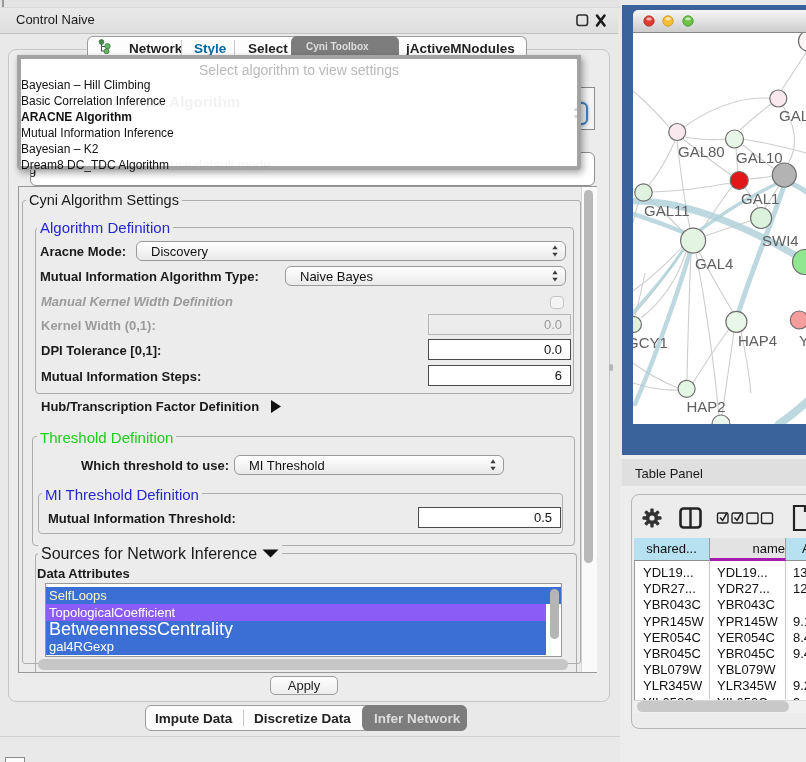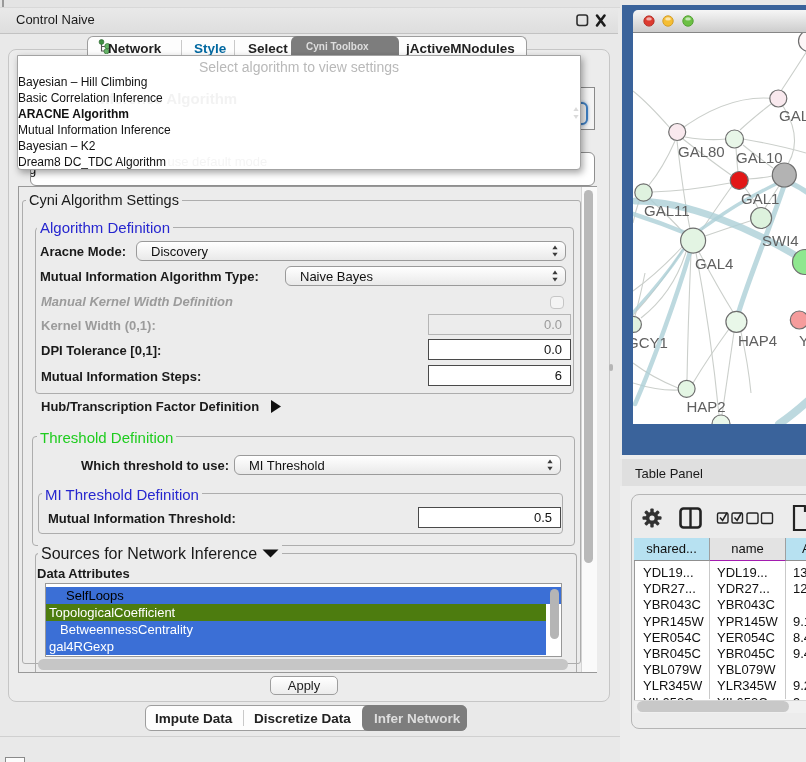--- a/index.html
+++ b/index.html
@@ -42,21 +42,21 @@
 <div class="abs" style="left:87px;top:36px;width:440px;height:24px;background:#fdfdfd;border:1px solid #9d9d9d;border-bottom:none;border-radius:6px 6px 0 0;box-sizing:border-box;"></div>
 <div class="abs" style="left:291px;top:36px;width:108px;height:24px;background:#7d7d7d;border-radius:6px 6px 0 0;"></div>
 <div class="abs" style="left:98px;top:38px;width:14px;height:16px;">
   <svg width="14" height="16" viewBox="0 0 14 16">
     <path d="M3.5 5 L3.5 13 L6.5 13 M3.5 8.5 L8 8.5" stroke="#555" stroke-width="1.1" fill="none"></path>
     <circle cx="3.5" cy="4" r="2.4" fill="#3e8e41" stroke="#2d6830" stroke-width=".7"></circle>
     <circle cx="9.5" cy="8.2" r="2.7" fill="#67b569" stroke="#3c7a3c" stroke-width=".8"></circle>
     <circle cx="8.5" cy="13.3" r="2.5" fill="#67b569" stroke="#3c7a3c" stroke-width=".8"></circle>
   </svg>
 </div>
-<div class="abs" style="left:108px;top:41px;font-size:13.5px;font-weight:bold;color:#222;">Network</div>
+<div class="abs" style="left:129px;top:41px;font-size:13.5px;font-weight:bold;color:#222;">Network</div>
 <div class="abs" style="left:181px;top:40px;width:1px;height:16px;background:#c9c9c9;"></div>
 <div class="abs" style="left:194px;top:41px;font-size:13.5px;font-weight:bold;color:#0369a1;">Style</div>
 <div class="abs" style="left:234px;top:40px;width:1px;height:16px;background:#c9c9c9;"></div>
 <div class="abs" style="left:248px;top:41px;font-size:13.5px;font-weight:bold;color:#222;">Select</div>
 <div class="abs" style="left:306px;top:41px;font-size:10px;font-weight:bold;color:#dedede;">Cyni Toolbox</div>
 <div class="abs" style="left:406px;top:41px;font-size:13.5px;font-weight:bold;color:#222;">jActiveMNodules</div>
 
 <div class="abs" style="left:609px;top:364px;width:4px;height:7px;background:#b5b5b5;border-radius:2px;"></div>
 
 <div class="abs" style="left:18px;top:186px;width:579px;height:487px;background:#ececec;border:1px solid #989898;box-sizing:border-box;"></div>
@@ -104,44 +104,44 @@
 
 <div class="lbl abs" style="left:41px;top:399px;">Hub/Transcription Factor Definition</div>
 <svg class="abs" style="left:269px;top:399px;" width="13" height="15" viewBox="0 0 13 15">
     <path d="M2 1 L12 7.5 L2 14 Z" fill="#111"></path>
   </svg>
 
 <div class="group" style="left:32px;top:436px;width:541px;height:108px;"></div>
 <div class="gtitle" style="left:37px;top:429px;color:#1ecc1e;">Threshold Definition</div>
 
 <div class="lbl abs" style="left:81px;top:458px;">Which threshold to use:</div>
-<div class="combo" style="left:234px;top:455px;width:327px;height:20px;">MI Threshold
+<div class="combo" style="left:234px;top:455px;width:270px;height:20px;">MI Threshold
   <span class="stepper">
       <svg width="6" height="12" viewBox="0 0 6 12">
         <path d="M3 0.5 L5.6 4.3 L0.4 4.3 Z" fill="#3a3a3a"></path>
         <path d="M3 11.5 L0.4 7.7 L5.6 7.7 Z" fill="#3a3a3a"></path>
       </svg>
     </span>
 </div>
 
 <div class="group" style="left:38px;top:493px;width:523px;height:39px;"></div>
 <div class="gtitle" style="left:42px;top:486px;color:#2626cf;">MI Threshold Definition</div>
 <div class="lbl abs" style="left:48px;top:511px;">Mutual Information Threshold:</div>
 <div class="field" style="left:418px;top:507px;width:143px;height:21px;">0.5</div>
 
 <div class="group" style="left:35px;top:553px;width:540px;height:118px;border-bottom:none;border-radius:4px 4px 0 0;"></div>
 <div class="gtitle" style="left:38px;top:545px;color:#1a1a1a;font-size:16px;">Sources for Network Inference <svg width="17" height="9" viewBox="0 0 17 9" style="vertical-align:1px;">
       <path d="M0.5 0.5 L16.5 0.5 L8.5 8.5 Z" fill="#111"></path>
     </svg></div>
 <div class="lbl abs" style="left:37px;top:566px;">Data Attributes</div>
 
 <div class="abs" style="left:45px;top:583px;width:517px;height:74px;background:#fff;border:1px solid #989898;box-sizing:border-box;overflow:hidden;">
-  <div style="position:absolute;left:0;top:3px;width:572px;height:17px;line-height:17px;background:#3b6fd6;color:#000000;font-size:13px;padding-left:20px;box-sizing:border-box;">SelfLoops</div>
-  <div style="position:absolute;left:0;top:20px;width:500px;height:17px;line-height:17px;background:#4d7c0f;color:#fff;font-size:13px;padding-left:3px;box-sizing:border-box;">TopologicalCoefficient</div>
-  <div style="position:absolute;left:0;top:37px;width:500px;height:17px;line-height:17px;background:#3b6fd6;color:#fff;font-size:13px;padding-left:14px;box-sizing:border-box;">BetweennessCentrality</div>
+  <div style="position:absolute;left:0;top:3px;width:572px;height:17px;line-height:17px;background:#3b6fd6;color:#fef9c3;font-size:13px;padding-left:3px;box-sizing:border-box;">SelfLoops</div>
+  <div style="position:absolute;left:0;top:20px;width:500px;height:17px;line-height:17px;background:#8b5cf6;color:#fff;font-size:13px;padding-left:3px;box-sizing:border-box;">TopologicalCoefficient</div>
+  <div style="position:absolute;left:0;top:37px;width:500px;height:17px;line-height:17px;background:#3b6fd6;color:#fff;font-size:18px;padding-left:3px;box-sizing:border-box;">BetweennessCentrality</div>
   <div style="position:absolute;left:0;top:54px;width:500px;height:17px;line-height:17px;background:#3b6fd6;color:#fff;font-size:13px;padding-left:3px;box-sizing:border-box;">gal4RGexp</div>
   <div style="position:absolute;right:2px;top:5px;width:9px;height:50px;background:#b5b5b5;border-radius:5px;"></div>
 </div>
 
 <div class="abs" style="left:38px;top:659px;width:530px;height:11px;background:#c6c6c6;border-radius:6px;"></div>
 
 <div class="abs" style="left:270px;top:676px;width:68px;height:19px;background:linear-gradient(#ffffff,#ececec);border:1px solid #9e9e9e;border-radius:5px;box-sizing:border-box;text-align:center;font-size:13px;color:#222;line-height:17px;">Apply</div>
 
 <div class="abs" style="left:145px;top:705px;width:322px;height:26px;background:#fdfdfd;border:1px solid #9d9d9d;border-radius:6px;box-sizing:border-box;"></div>
 <div class="abs" style="left:362px;top:705px;width:105px;height:26px;background:#7d7d7d;border-radius:6px;"></div>
@@ -154,21 +154,21 @@
   <div style="position:absolute;left:-2px;top:9px;font-size:13px;color:#111;">g</div>
 </div>
 <div class="abs" style="left:560px;top:87px;width:35px;height:43px;background:#f4f4f4;border:1.3px solid #8a8a8a;box-sizing:border-box;"></div>
 <div class="abs" style="left:566px;top:102px;width:22px;height:23px;background:#ececec;border:2.5px solid #3d7dbf;border-radius:6px;box-sizing:border-box;box-shadow:0 0 3px rgba(61,125,191,.6);"></div>
 
 <svg class="abs" style="left:573px;top:106px;opacity:.3;z-index:5;" width="6" height="14" viewBox="0 0 6 14">
     <path d="M3 1 L5.6 5 L0.4 5 Z" fill="#888"></path>
     <path d="M3 13 L0.4 9 L5.6 9 Z" fill="#888"></path>
   </svg>
 
-<div class="abs" style="left:17px;top:55px;width:564px;height:115px;z-index:4;background:#fff;border:1px solid #a3a3a3;border-radius:0 0 4px 4px;box-sizing:border-box;box-shadow:2px 3px 7px rgba(0,0,0,.35);">
+<div class="abs" style="left:17px;top:55px;width:564px;height:115px;z-index:4;background:#fff;border:4px solid #a3a3a3;border-radius:0 0 4px 4px;box-sizing:border-box;box-shadow:2px 3px 7px rgba(0,0,0,.35);">
   <div style="position:absolute;left:0;top:3px;width:100%;text-align:center;font-size:14px;color:#b9b9b9;">Select algorithm to view settings</div>
   <div style="position:absolute;left:78px;top:34px;font-size:15px;color:rgba(130,130,130,0.10);font-weight:bold;">Inference Algorithm</div>
   <div style="position:absolute;left:78px;top:98px;font-size:13px;color:rgba(130,130,130,0.09);">algorithm to use default mode</div>
   <div style="position:absolute;left:0px;top:18px;font-size:12px;color:#111;line-height:16.1px;">
     Bayesian – Hill Climbing<br>
     Basic Correlation Inference<br>
     <span class="b">ARACNE Algorithm</span><br>
     Mutual Information Inference<br>
     Bayesian – K2<br>
     Dream8 DC_TDC Algorithm
@@ -302,21 +302,21 @@
     <rect x="120.5" y="8" width="11" height="10.5" rx="1.5" stroke-width="1.4"></rect>
   </g>
   <g stroke="#232323" fill="none" stroke-width="2.2">
     <path d="M153 1 L164 1 L169 6 L169 25 L153 25 Z"></path>
     <path d="M164 1 L164 6 L169 6"></path>
   </g>
 </svg>
 
 <div class="abs" style="left:634px;top:538px;width:172px;height:175px;overflow:hidden;font-size:13px;color:#111;">
   <div style="position:absolute;left:0;top:0;width:76px;height:23px;background:#b7e1f1;border-bottom:1px solid #8f8f8f;border-right:1px solid #9f9f9f;box-sizing:border-box;text-align:center;line-height:22px;">shared...</div>
-  <div style="position:absolute;left:76px;top:0;width:76px;height:23px;background:#e3e3e3;border-bottom:1px solid #a21caf;border-right:1px solid #9f9f9f;box-sizing:border-box;text-align:center;line-height:22px;">name</div>
+  <div style="position:absolute;left:76px;top:0;width:76px;height:23px;background:#e3e3e3;border-bottom:3px solid #a21caf;border-right:1px solid #9f9f9f;box-sizing:border-box;text-align:right;line-height:22px;">name</div>
   <div style="position:absolute;left:152px;top:0;width:25px;height:23px;background:#b7e1f1;border-bottom:1px solid #8f8f8f;box-sizing:border-box;line-height:22px;padding-left:16px;">Av</div>
   <div style="position:absolute;left:75px;top:23px;width:1px;height:138px;background:#c9c9c9;"></div>
   <div style="position:absolute;left:151px;top:23px;width:1px;height:138px;background:#c9c9c9;"></div>
   <div style="position:absolute;left:9px;top:27px;line-height:16.2px;">YDL19...<br>YDR27...<br>YBR043C<br>YPR145W<br>YER054C<br>YBR045C<br>YBL079W<br>YLR345W<br>YIL052C</div>
   <div style="position:absolute;left:83px;top:27px;line-height:16.2px;">YDL19...<br>YDR27...<br>YBR043C<br>YPR145W<br>YER054C<br>YBR045C<br>YBL079W<br>YLR345W<br>YIL052C</div>
   <div style="position:absolute;left:159px;top:27px;line-height:16.2px;">13.<br>12.<br>&nbsp;<br>9.1<br>8.4<br>9.4<br>&nbsp;<br>9.2<br>9.</div>
   <div style="position:absolute;left:0;top:162px;width:172px;height:13px;background:#f0f0f0;border-top:1px solid #d8d8d8;"></div>
   <div style="position:absolute;left:3px;top:163px;width:152px;height:11px;background:#c8c8c8;border-radius:6px;"></div>
 </div>
 

